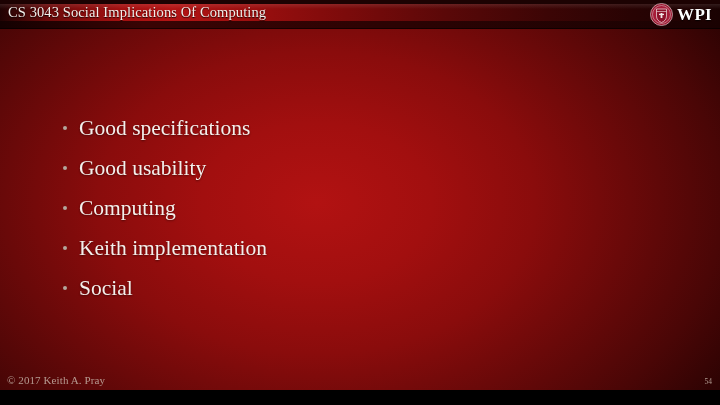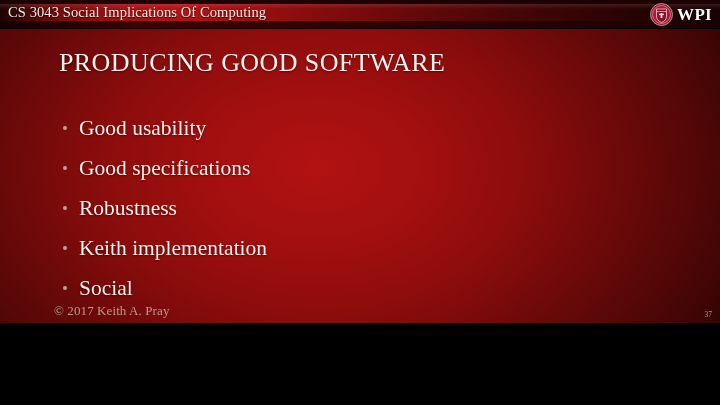--- a/index.html
+++ b/index.html
@@ -7,21 +7,21 @@
     padding: 0;
     background: #000;
   }
   body {
     font-family: "Liberation Serif", "DejaVu Serif", serif;
   }
 
   #slide {
     position: relative;
     width: 720px;
-    height: 323px;
+    height: 390px;
     overflow: hidden;
     background-color: #6b0b0b;
     background-image:
       radial-gradient(ellipse 520px 360px at 44% 52%,
         #b21212 0%,
         #a20f0f 22%,
         #8a0c0c 42%,
         #6a0909 60%,
         #4a0606 78%,
         #2e0303 92%,
@@ -154,25 +154,24 @@
     height: 4px;
     border-radius: 50%;
     background: #b3a79c;
   }
 
   
   #footer-copyright {
     position: absolute;
     left: 7px;
     bottom: 4px;
-    font-size: 13px;
+    font-size: 11px;
     color: #c9b8ad;
     letter-spacing: 0.1px;
     opacity: 0.82;
-    margin-left: 47px;
   }
   #footer-pagenum {
     position: absolute;
     right: 8px;
     bottom: 4px;
     font-size: 7.5px;
     color: #c9b8ad;
     opacity: 0.82;
   }
 </style>
@@ -195,41 +194,40 @@
       <circle cx="23" cy="23" r="22" fill="#9c1730" stroke="#d8c6c9" stroke-width="1.4"></circle>
       <circle cx="23" cy="23" r="18" fill="#a61c38" stroke="#e2d4d6" stroke-width="1"></circle>
       <path d="M13 12 H33 V26 Q33 35 23 39 Q13 35 13 26 Z" fill="#8d1129" stroke="#f0e6e6" stroke-width="1.4"></path>
       <path d="M13 17 H33" stroke="#f0e6e6" stroke-width="1.2"></path>
       <rect x="21.2" y="20" width="3.6" height="10" fill="#f0e6e6"></rect>
       <rect x="18" y="21.5" width="10" height="2.6" fill="#f0e6e6"></rect>
     </svg>
     <span id="wpi-wordmark">WPI</span>
   </div>
 
-  <div id="slide-title">PRODUCING GOOD SOFTWARE</div>
 
   <ul id="bullet-list">
     <li class="bullet-item">
       <span class="bullet-dot"></span>
+      <span>Good specifications</span>
+    </li>
+    <li class="bullet-item">
+      <span class="bullet-dot"></span>
       <span>Good usability</span>
     </li>
     <li class="bullet-item">
       <span class="bullet-dot"></span>
-      <span>Good specifications</span>
-    </li>
-    <li class="bullet-item">
-      <span class="bullet-dot"></span>
-      <span>Robustness</span>
+      <span>Computing</span>
     </li>
     <li class="bullet-item">
       <span class="bullet-dot"></span>
       <span>Keith implementation</span>
     </li>
     <li class="bullet-item">
       <span class="bullet-dot"></span>
       <span>Social</span>
     </li>
   </ul>
 
   <div id="footer-copyright">© 2017 Keith A. Pray</div>
-  <div id="footer-pagenum">37</div>
+  <div id="footer-pagenum">54</div>
 
 </div>
 
 </body></html>

